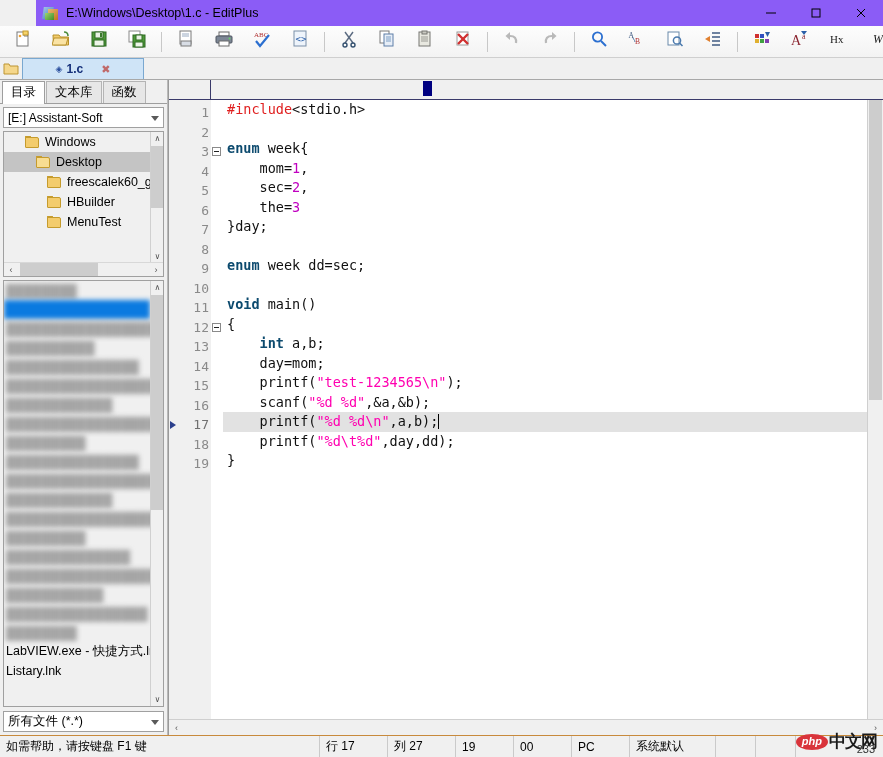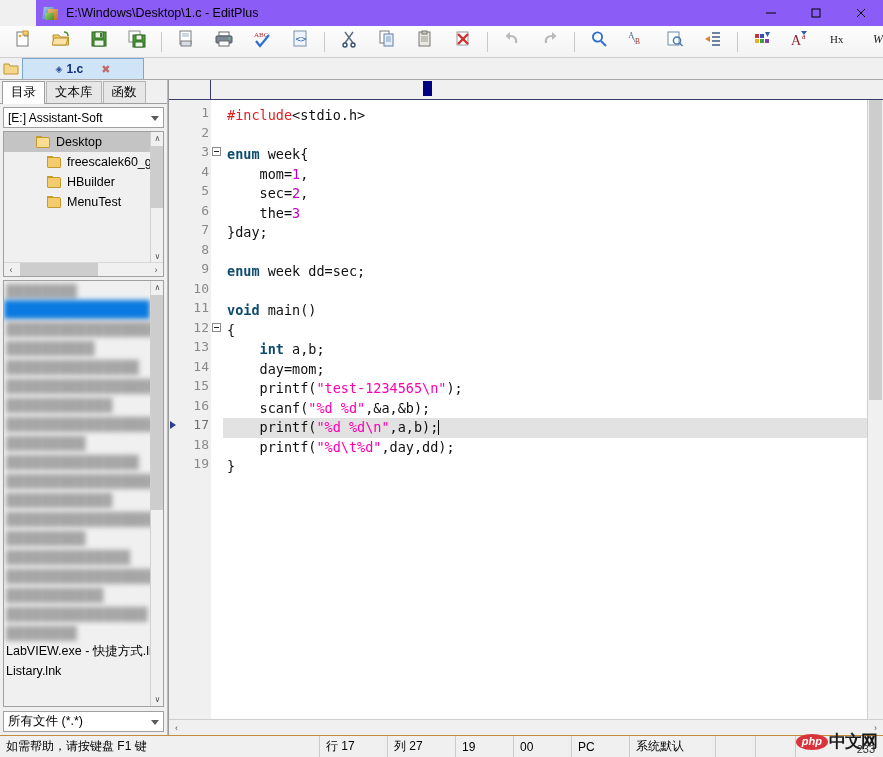--- a/index.html
+++ b/index.html
@@ -505,21 +505,21 @@
     content: "";
     position: absolute;
     left: 1px; top: 3px;
     width: 5px; height: 1px;
     background: #222;
   }
   .code-lines {
     flex: 1 1 auto;
     font-family: "DejaVu Sans Mono", monospace;
     font-size: 13.5px;
-    padding-top: 6px;
+    padding-top: 0;
     position: relative;
     overflow: hidden;
     white-space: pre;
   }
   .cline {
     height: 19.5px;
     line-height: 19.5px;
     padding-left: 4px;
   }
   .cline.current { background: #e2e2e2; }
@@ -918,20 +918,27 @@
         <div class="pane-tab">函数</div>
       </div>
 
       <div class="drive-select">
         <span>[E:] Assistant-Soft</span>
         <span class="caret"></span>
       </div>
 
       <div class="tree-box">
         <div class="tree-rows" id="tree-rows">
+            <div class="tree-row" style="padding-left: 21px;">
+              <span class="folder">
+                <span class="tab"></span>
+                <span class="back"></span>
+              </span>
+              <span>Windows</span>
+            </div>
             <div class="tree-row selected" style="padding-left: 32px;">
               <span class="folder open">
                 <span class="tab"></span>
                 <span class="back"></span>
               </span>
               <span>Desktop</span>
             </div>
             <div class="tree-row" style="padding-left: 43px;">
               <span class="folder">
                 <span class="tab"></span>

